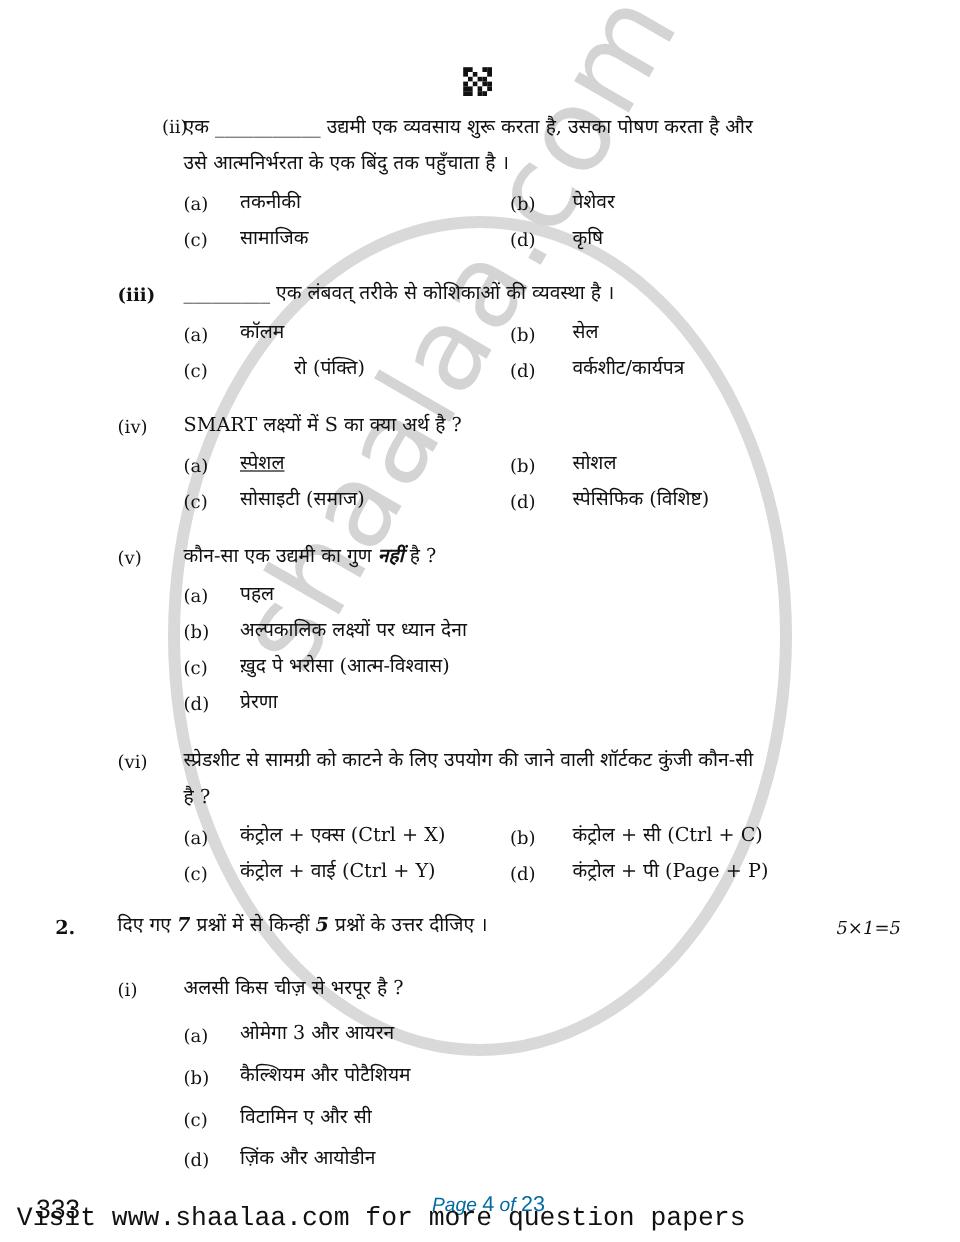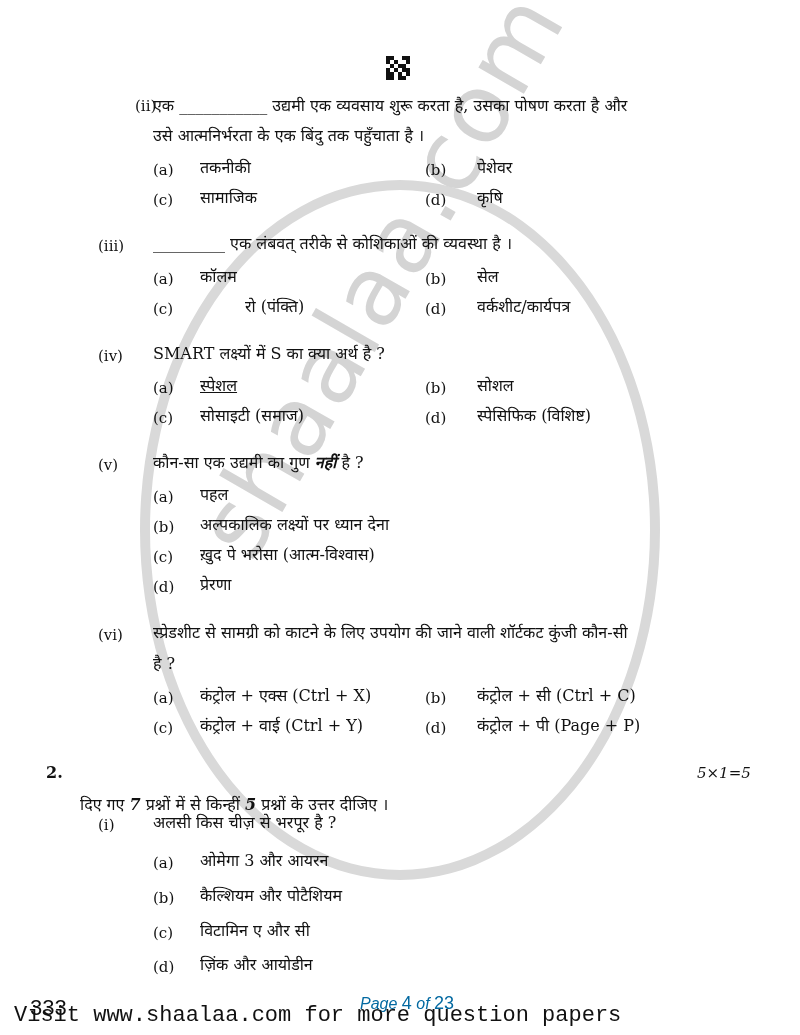--- a/index.html
+++ b/index.html
@@ -90,21 +90,21 @@
   <div class="opt-text" style="left:200px;top:158px;">तकनीकी</div>
   <div class="opt-label" style="left:425px;top:160px;">(b)</div>
   <div class="opt-text" style="left:477px;top:158px;">पेशेवर</div>
   <div class="opt-label" style="left:153px;top:190px;">(c)</div>
   <div class="opt-text" style="left:200px;top:188px;">सामाजिक</div>
   <div class="opt-label" style="left:425px;top:190px;">(d)</div>
   <div class="opt-text" style="left:477px;top:188px;">कृषि</div>
 </div>
 
 <div>
-  <div class="num" style="left:98px;top:236px;">(iii)</div>
+  <div class="num" style="left:98px;top:236px;font-weight:bold;">(iii)</div>
   <div class="line" style="left:153px;top:234px;">_________ एक लंबवत् तरीके से कोशिकाओं की व्यवस्था है ।</div>
   <div class="opt-label" style="left:153px;top:269px;">(a)</div>
   <div class="opt-text" style="left:200px;top:267px;">कॉलम</div>
   <div class="opt-label" style="left:425px;top:269px;">(b)</div>
   <div class="opt-text" style="left:477px;top:267px;">सेल</div>
   <div class="opt-label" style="left:153px;top:299px;">(c)</div>
   <div class="opt-text" style="left:200px;top:297px;margin-left:45px;">रो (पंक्ति)</div>
   <div class="opt-label" style="left:425px;top:299px;">(d)</div>
   <div class="opt-text" style="left:477px;top:297px;">वर्कशीट/कार्यपत्र</div>
 </div>
@@ -148,21 +148,21 @@
   <div class="opt-label" style="left:425px;top:688px;">(b)</div>
   <div class="opt-text" style="left:477px;top:686px;">कंट्रोल + सी (Ctrl + C)</div>
   <div class="opt-label" style="left:153px;top:718px;">(c)</div>
   <div class="opt-text" style="left:200px;top:716px;">कंट्रोल + वाई (Ctrl + Y)</div>
   <div class="opt-label" style="left:425px;top:718px;">(d)</div>
   <div class="opt-text" style="left:477px;top:716px;">कंट्रोल + पी (Page + P)</div>
 </div>
 
 <div>
   <div class="num bold" style="left:46px;top:763px;font-size:16px;">2.</div>
-  <div class="line" style="left:80px;top:761px;margin-top:34px;">
+  <div class="line" style="left:98px;top:761px;">
     <span>दिए गए</span>
     <span class="bold italic">7</span>
     <span>प्रश्नों में से किन्हीं</span>
     <span class="bold italic">5</span>
     <span>प्रश्नों के उत्तर दीजिए ।</span>
   </div>
   <div class="marks" style="left:697px;top:763px;text-align:center;">5×1=5</div>
 
   <div class="num" style="left:98px;top:815px;">(i)</div>
   <div class="line" style="left:153px;top:813px;">अलसी किस चीज़ से भरपूर है ?</div>

